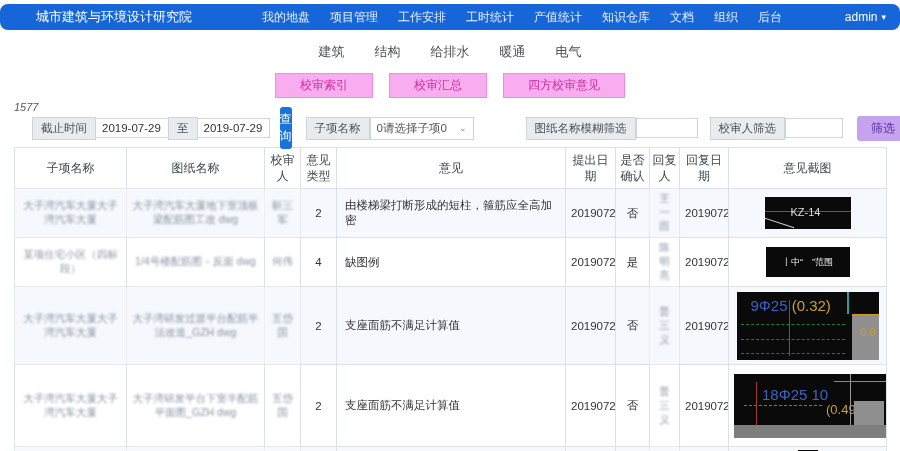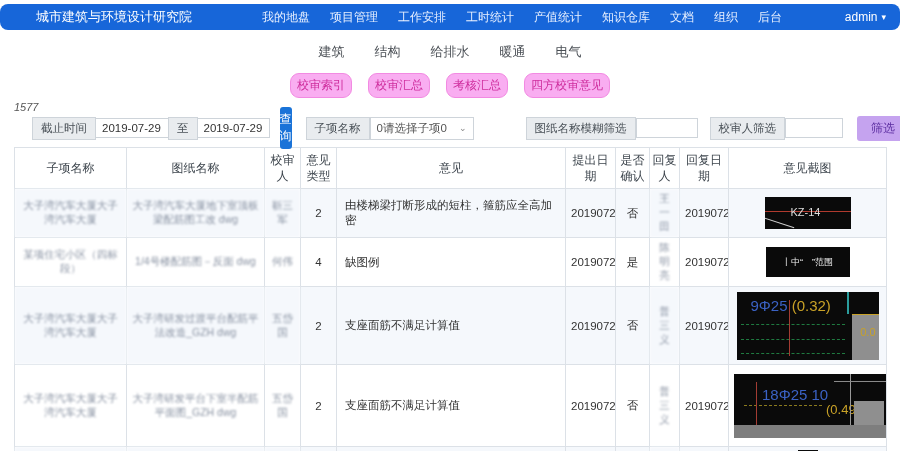--- a/index.html
+++ b/index.html
@@ -15,21 +15,21 @@
   .nav-item.active { background:#0d52b8; color:#fff; }
   .nav-user { margin-left:auto; color:#fff; font-size:12px; display:flex; align-items:center; gap:4px; }
   .caret { font-size:9px; line-height:1; }
 
   
   .tabs { display:flex; justify-content:center; gap:30px; padding-top:13px; }
   .tab { font-size:13px; color:#4a4f55; cursor:pointer; white-space:nowrap; }
 
   
   .actions { display:flex; justify-content:center; gap:16px; margin-top:12px; }
-  .pink-btn { background:#f9adf1; border:1px solid #f28ae2; color:#cf2e9e; font-size:12px; padding:3px 6px; border-radius:9px; cursor:pointer; white-space:nowrap; }
+  .pink-btn { background:#f9adf1; border:1px solid #f28ae2; color:#cf2e9e; font-size:12px; padding:3px 24px; border-radius:0; cursor:pointer; white-space:nowrap; }
 
   .count { font-size:11px; color:#555; margin:3px 0 0 14px;font-style:italic; }
 
   
   .filterbar { display:flex; align-items:center; margin:3px 14px 0 32px; height:24px; font-size:11.5px; }
   .addon { background:#e9ecef; border:1px solid #ced4da; color:#495057; padding:3px 8px; white-space:nowrap; }
   .txt { border:1px solid #ced4da; padding:3px 6px; font-size:11.5px; color:#333; font-family:inherit; }
   .w-date { width:72px; border-left:none; border-right:none; }
   .w-date2 { width:72px; border-left:none; }
   .btn-blue { margin-left:10px; background:#1a73d8; color:#fff; border:none; padding:4px 0; width:72px; font-size:12px; border-radius:3px; cursor:pointer; }
@@ -106,21 +106,20 @@
     <div class="tab">建筑</div>
     <div class="tab">结构</div>
     <div class="tab">给排水</div>
     <div class="tab">暖通</div>
     <div class="tab">电气</div>
   </div>
 
   <div class="actions">
     <button class="pink-btn">校审索引</button>
     <button class="pink-btn">校审汇总</button>
-    <button class="pink-btn">考核汇总</button>
     <button class="pink-btn">四方校审意见</button>
   </div>
 
   <div class="count">1577</div>
 
   <div class="filterbar">
     <div class="grp">
       <span class="addon">截止时间</span>
       <input class="txt w-date" value="2019-07-29" style="">
       <span class="addon">至</span>

